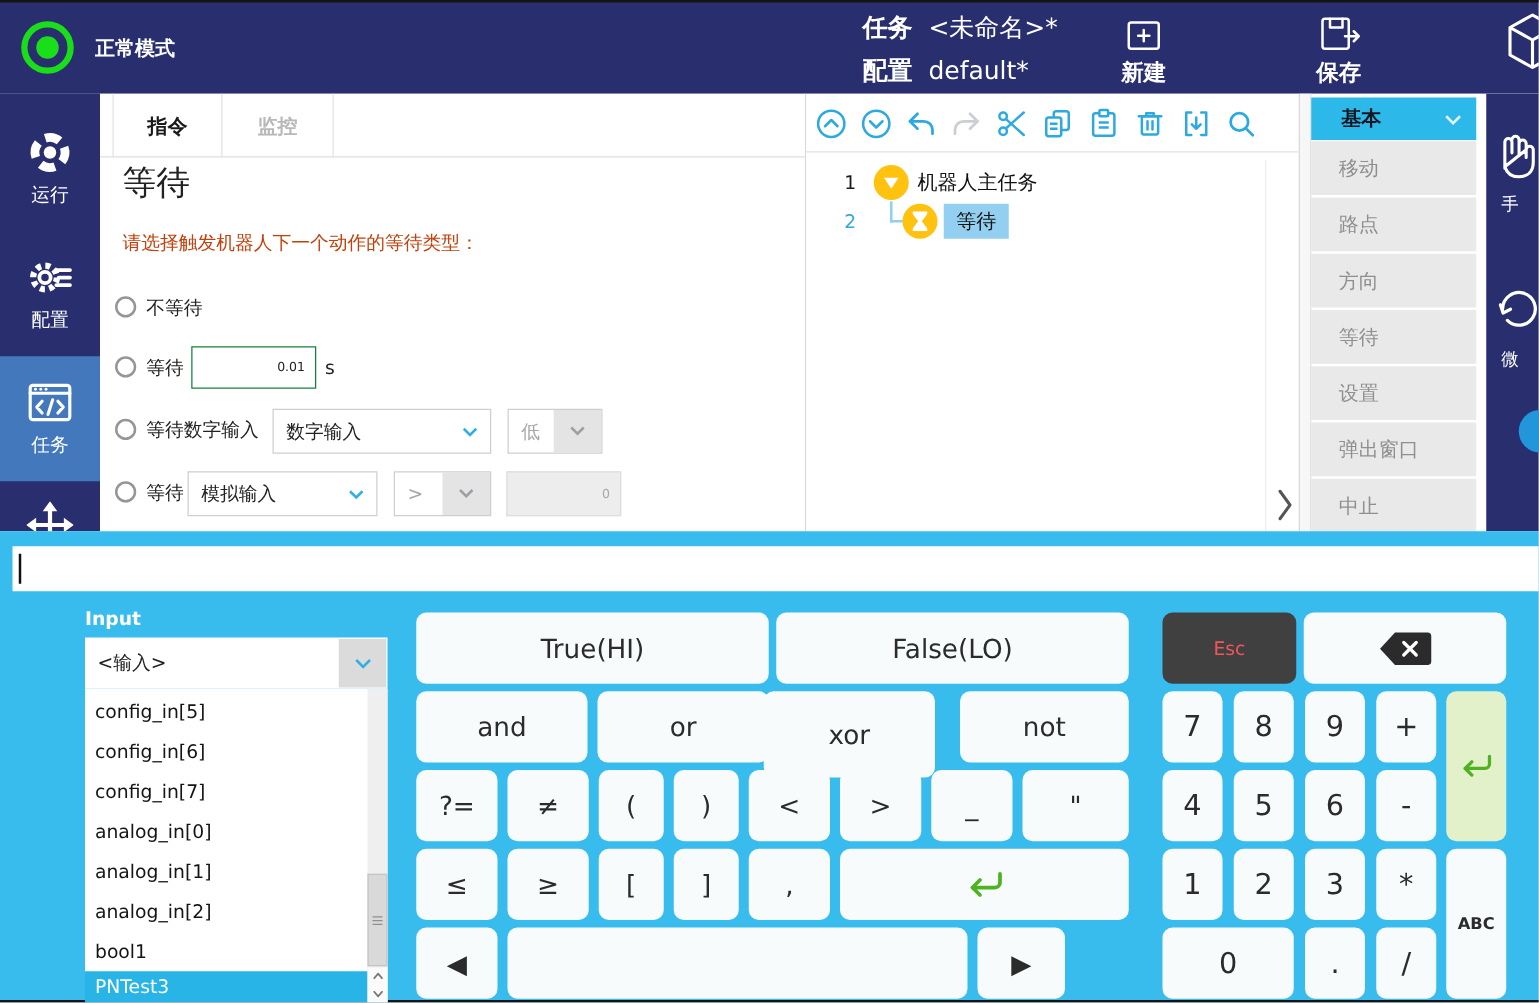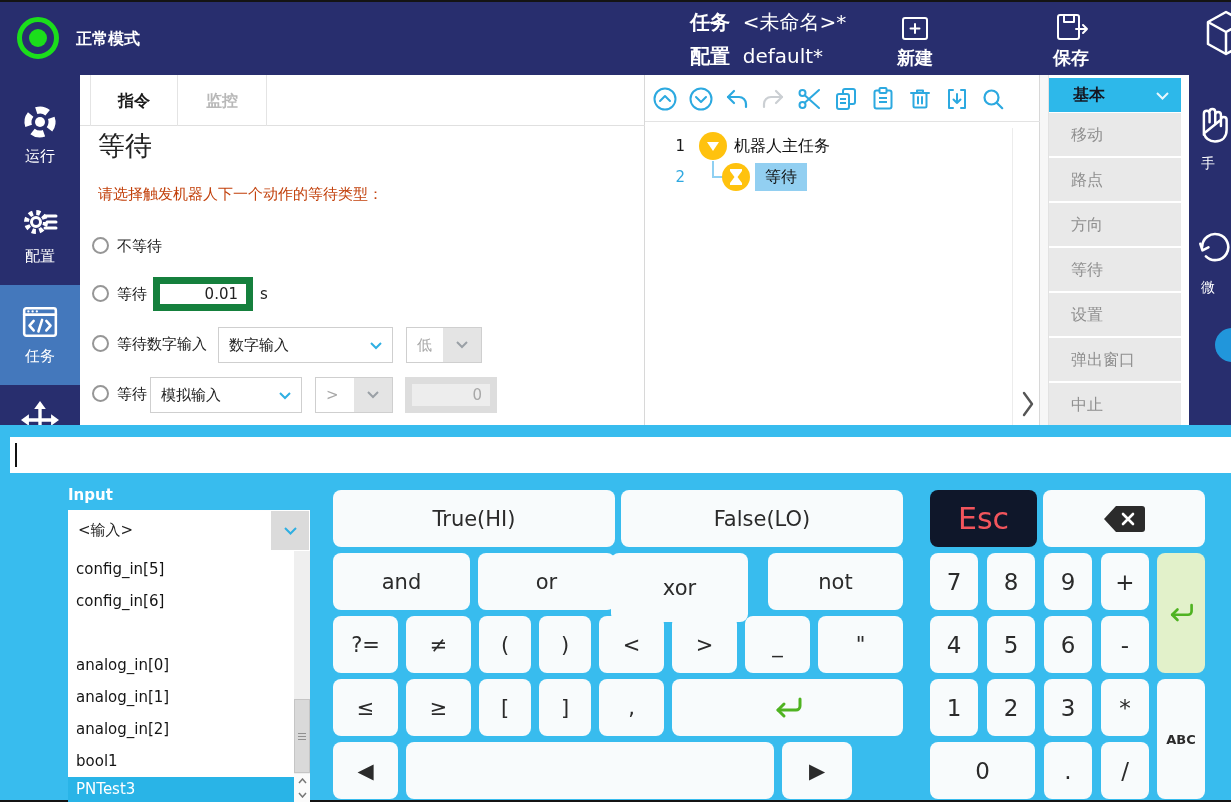--- a/index.html
+++ b/index.html
@@ -25,21 +25,21 @@
 
 .main{left:80px;top:75px;width:565px;height:350px;background:#fff;border-right:1px solid #D8D8D8}
 .tabs{left:0;top:0;width:565px;height:51px;border-bottom:1px solid #E0E0E0}
 .tab{position:absolute;top:0;height:51px;line-height:51px;text-align:center;font-size:16px;font-weight:bold;border-right:1px solid #E4E4E4;cursor:pointer}
 .tab.t1{left:10px;width:88px;border-left:1px solid #E4E4E4;color:#1A1A1A}
 .tab.t2{left:98px;width:89px;color:#B8B8B8}
 .pg-title{left:18px;top:53px;font-size:27px;color:#222}
 .pg-desc{left:18px;top:110px;font-size:15px;color:#c2410c}
 .radio{width:17px;height:17px;border:2px solid #969696;border-radius:50%;background:#fff;cursor:pointer}
 .opt-lbl{font-size:15px;color:#222;line-height:20px}
-.tinput{border:7px solid #15803d;background:#fff;font-size:15px;color:#222;display:flex;align-items:center;justify-content:flex-end;padding-right:8px}
+.tinput{border:1px solid #15803d;background:#fff;font-size:10px;color:#222;display:flex;align-items:center;justify-content:flex-end;padding-right:8px}
 .dd{border:1px solid #CFCFCF;background:#fff;font-size:15px;color:#222;display:flex;align-items:center;padding-left:10px;cursor:pointer}
 .dd .chev{position:absolute;right:10px;top:14px}
 .dd.dis{color:#A8A8A8}
 .dd .chevbox{position:absolute;right:0;top:0;width:38px;height:34px;background:#E4E4E4;display:flex;align-items:center;justify-content:center}
 .tinput.dis{background:#EDEDED;border-color:#DDD;color:#A8A8A8}
 
 .mid{left:645px;top:75px;width:395px;height:350px;background:#fff;border-right:1px solid #D8D8D8}
 .icbar{left:0;top:0;width:395px;height:47px;border-bottom:1px solid #E3E3E3}
 .icbar .ic{position:absolute;top:11px;cursor:pointer}
 .treenum{font-size:15px;width:16px;height:28px;line-height:28px;text-align:right;color:#1A1A1A}
@@ -64,21 +64,21 @@
 .kdd .chevbox{position:absolute;right:1px;top:1px;width:38px;height:39px;background:#DBDBDB;display:flex;align-items:center;justify-content:center}
 .klist{left:68px;top:126px;width:242px;height:251px;background:#fff;overflow:hidden}
 .kli{position:absolute;left:0;width:226px;height:32px;line-height:32px;padding-left:8px;font-size:15px;color:#141414;cursor:pointer}
 .kli.sel{background:#29B4E7;color:#fff;height:25px;line-height:25px}
 .sbar{left:294px;top:126px;width:16px;height:251px;background:#EFEFEF}
 .sthumb{left:0px;top:148px;width:16px;height:74px;background:#D9D9D9;border:1px solid #C5C5C5;display:flex;align-items:center;justify-content:center;cursor:pointer}
 .grip{width:8px;height:1px;background:#909090;box-shadow:0 3px #909090,0 -3px #909090}
 .sbtn{left:0;width:16px;height:14px;background:#FBFBFB;display:flex;align-items:center;justify-content:center;cursor:pointer}
 .key{position:absolute;background:#F8FBFC;border-radius:8px;display:flex;align-items:center;justify-content:center;color:#2B2B2B;font-size:21px;cursor:pointer}
 .key.num{font-size:23px}
-.key.esc{background:#0f172a;color:#F2555C;font-size:30px}
+.key.esc{background:#404040;color:#F2555C;font-size:15px}
 .key.enter{background:#E2F1CA}
 .key.abc{font-size:13px;font-weight:bold}
 </style>
 </head>
 <body>
 
 <div class="screen">
 
   <div class="abs topbar">
     <div class="abs status-ring">
@@ -316,20 +316,21 @@
       <span>&lt;输入&gt;</span>
       <div class="chevbox">
         <svg width="13" height="8" viewBox="0 0 13 8" fill="none" stroke="#2FAFE2" stroke-width="2">
             <path d="m1 1 5.5 5.5L12 1"></path>
           </svg>
       </div>
     </div>
     <div class="abs klist">
       <div class="kli" style="top:2px">config_in[5]</div>
       <div class="kli" style="top:34px">config_in[6]</div>
+      <div class="kli" style="top:66px">config_in[7]</div>
       <div class="kli" style="top:98px">analog_in[0]</div>
       <div class="kli" style="top:130px">analog_in[1]</div>
       <div class="kli" style="top:162px">analog_in[2]</div>
       <div class="kli" style="top:194px">bool1</div>
       <div class="kli sel" style="top:226px;width:242px">PNTest3</div>
     </div>
     <div class="abs sbar">
       <div class="abs sthumb">
           <div class="grip"></div>
         </div>

